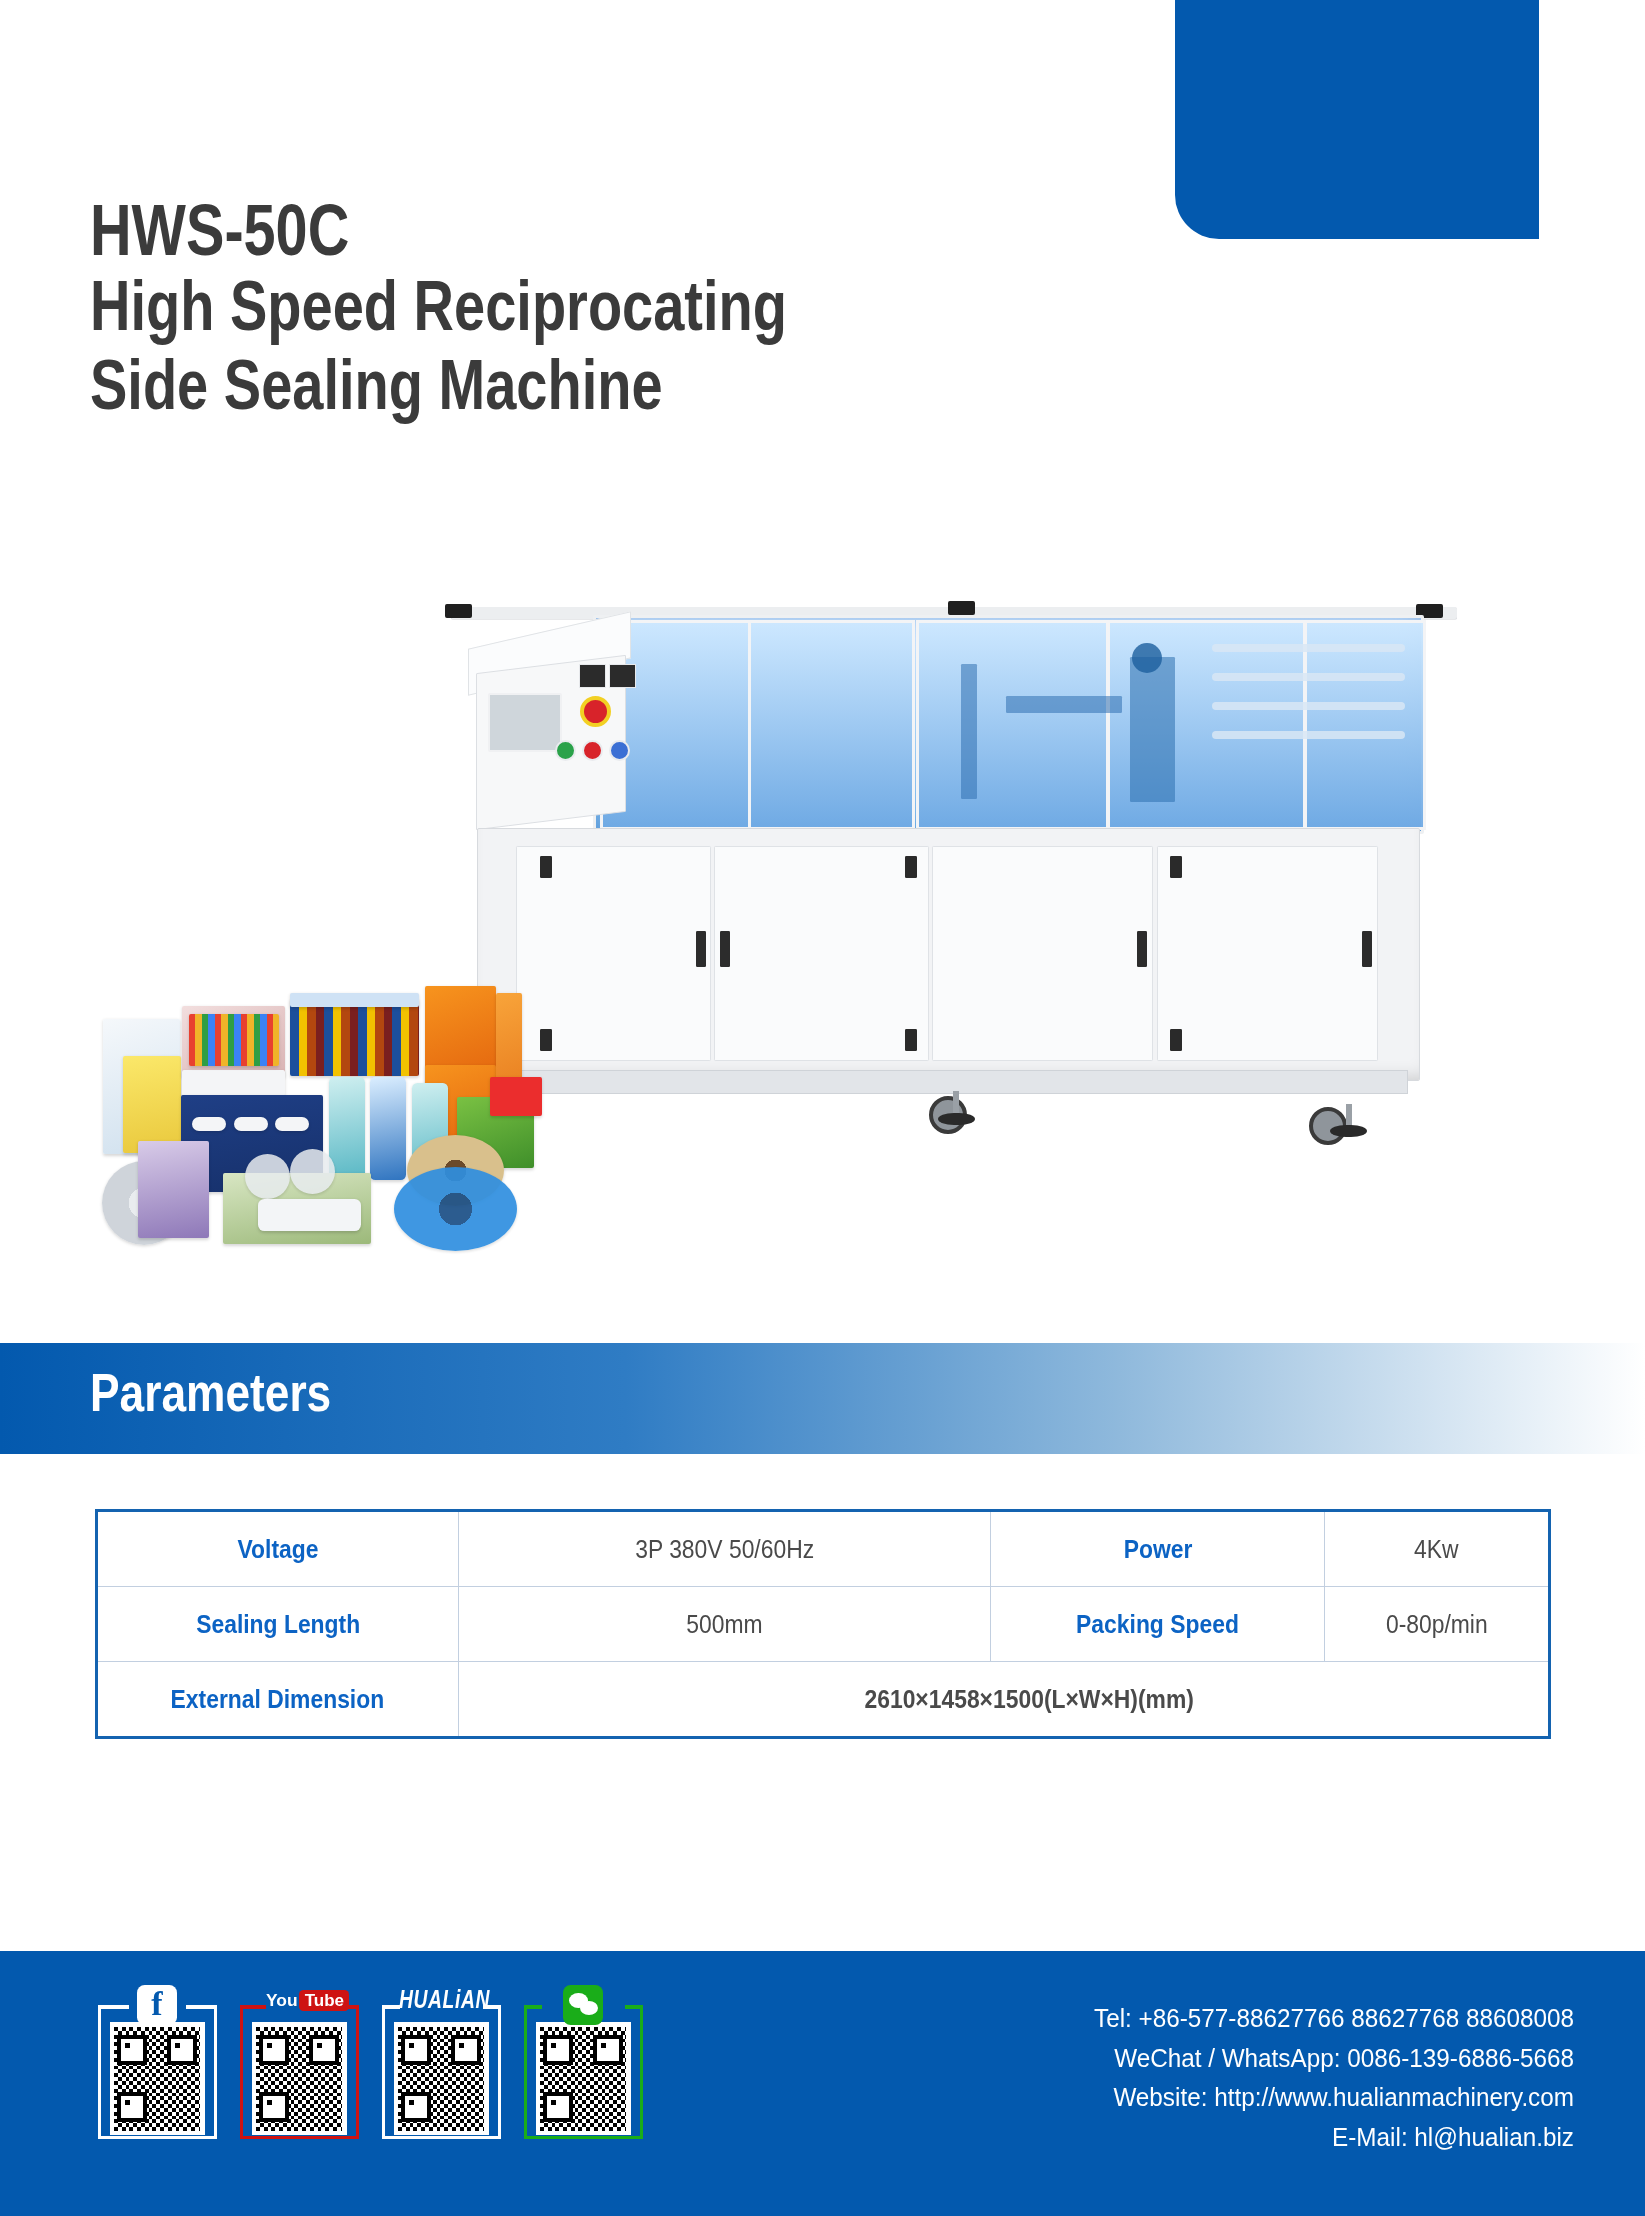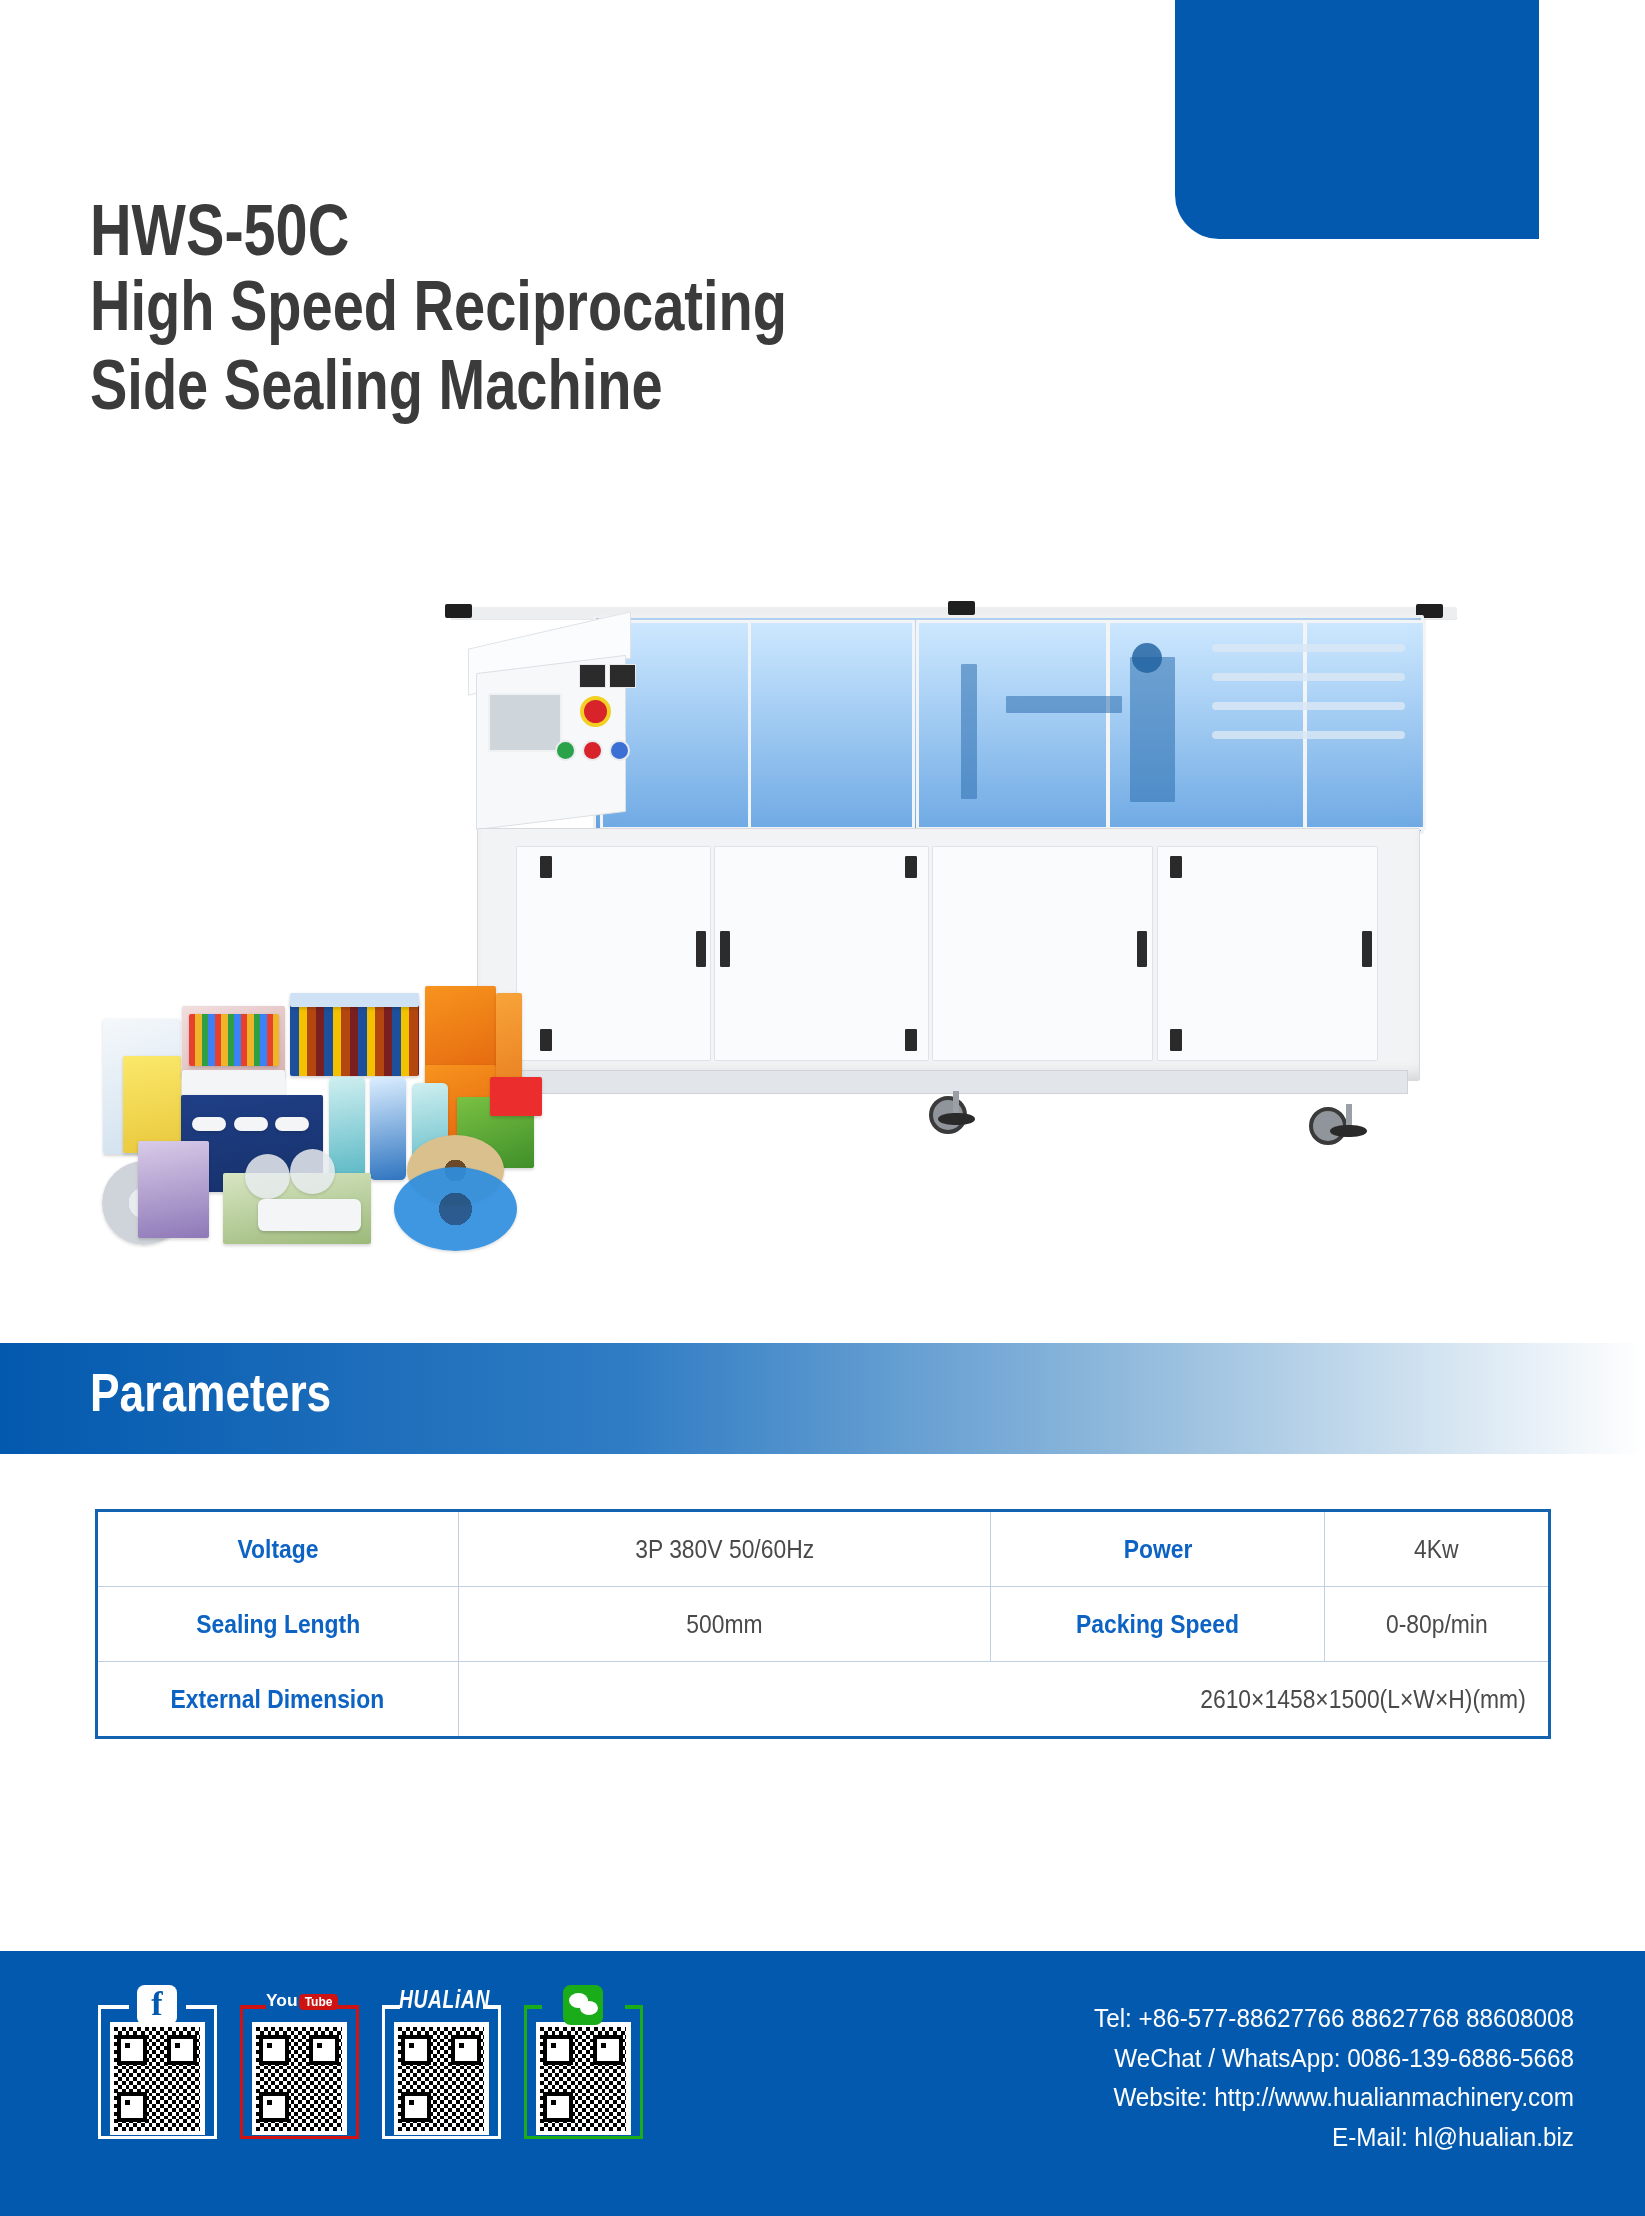--- a/index.html
+++ b/index.html
@@ -233,21 +233,21 @@
       <td class="c4"><span class="v">4Kw</span></td>
     </tr>
     <tr>
       <td class="c1"><span class="k">Sealing Length</span></td>
       <td class="c2"><span class="v">500mm</span></td>
       <td class="c3"><span class="k">Packing Speed</span></td>
       <td class="c4"><span class="v">0-80p/min</span></td>
     </tr>
     <tr>
       <td class="c1"><span class="k">External Dimension</span></td>
-      <td colspan="3" style="text-align:right;padding-left:52px;"><span class="v">2610×1458×1500(L×W×H)(mm)</span></td>
+      <td colspan="3" style="text-align:center;padding-left:52px;font-weight:bold;"><span class="v">2610×1458×1500(L×W×H)(mm)</span></td>
     </tr>
   </tbody>
 </table>
 
 <div id="footer"></div>
 
 <div class="qr-card" style="left:98px;">
   <div class="qr-bracket" style="border:3.9px solid #ffffff;border-top-color:transparent;"></div>
   <div style="position:absolute;left:0;top:0;width:31px;height:3.9px;background:#fff;"></div>
   <div style="position:absolute;right:0;top:0;width:31px;height:3.9px;background:#fff;"></div>
@@ -279,21 +279,21 @@
       </div>
     <div class="qr-eye" style="right:7.7px;top:13px;">
         <i></i>
       </div>
     <div class="qr-eye" style="left:7.7px;bottom:13px;">
         <i></i>
       </div>
   </div>
 </div>
 <div class="badge yt-badge" style="left:266px;width:70px;height:30px;top:1990px;">
-  <span style="color:#fff;font-size:17.4px;font-weight:700;">You</span><span style="background:#CE1312;color:#fff;font-size:12px;font-weight:700;padding:1.3px 5.2px;border-radius:4.5px;margin-left:1.9px;">Tube</span>
+  <span style="color:#fff;font-size:17.4px;font-weight:700;">You</span><span style="background:#CE1312;color:#fff;font-size:17px;font-weight:700;padding:1.3px 5.2px;border-radius:4.5px;margin-left:1.9px;">Tube</span>
 </div>
 
 <div class="qr-card" style="left:382px;">
   <div class="qr-bracket" style="border:3.9px solid #ffffff;border-top-color:transparent;"></div>
   <div style="position:absolute;left:0;top:0;width:18px;height:3.9px;background:#fff;"></div>
   <div style="position:absolute;right:0;top:0;width:18px;height:3.9px;background:#fff;"></div>
   <div class="qr-img">
     <div class="qr-dots"></div>
     <div class="qr-eye" style="left:7.7px;top:13px;">
         <i></i>

